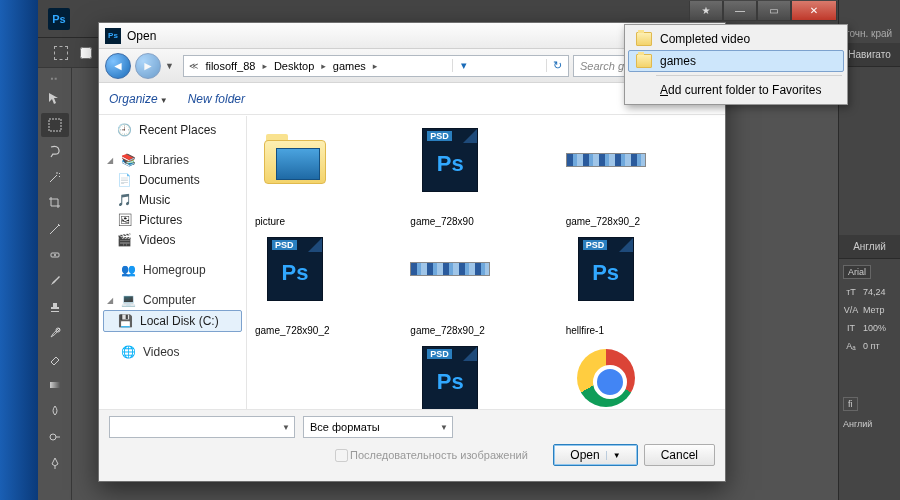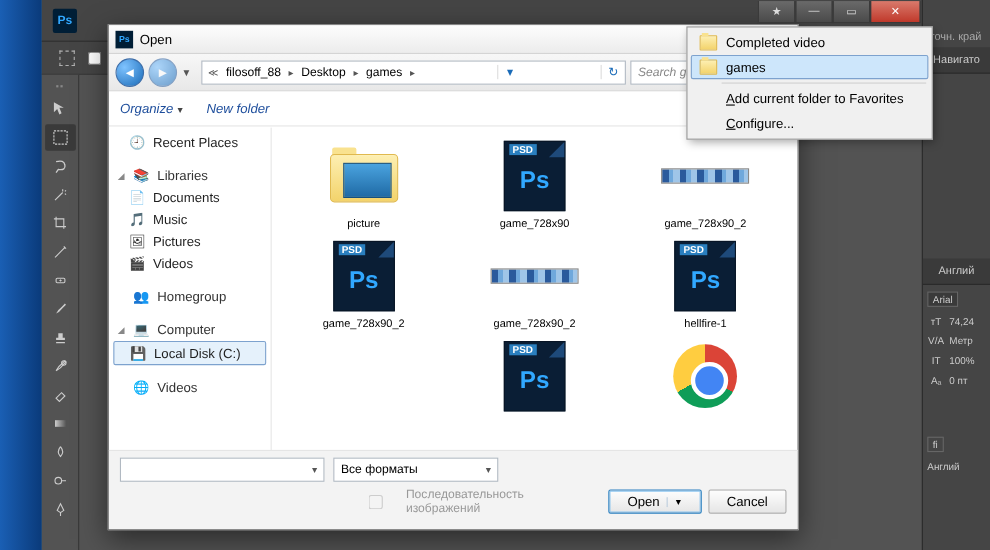--- a/index.html
+++ b/index.html
@@ -46,42 +46,42 @@
 .side { width:148px; border-right:1px solid #e5e5e5; padding:4px 0; overflow:hidden; }
 .side .grp { margin-bottom:10px; }
 .side .hdr,.side .itm { display:flex; align-items:center; padding:2px 8px 2px 18px; font-size:12px; gap:6px; white-space:nowrap;}
 .side .hdr { padding-left:8px; color:#333; }
 .side .hdr .tw { font-size:8px; color:#888; width:8px;}
 .side .itm { color:#1e1e1e; }
 .side .itm.sel { background:#e5f1fb; border:1px solid #7da2ce; border-radius:2px; margin:0 4px; padding-left:14px; }
 .ico16 { width:16px; height:16px; display:inline-flex; align-items:center; justify-content:center; font-size:12px; }
 .file-area { flex:1; padding:10px 8px; overflow:hidden; }
 .grid { display:grid; grid-template-columns:repeat(3,1fr); gap:8px 4px; }
-.file { display:flex; flex-direction:column; align-items:center; gap:4px; }
+.file { display:flex; flex-direction:column; align-items:flex-start; gap:22px; }
 .file .thumb { width:80px; height:68px; display:flex; align-items:center; justify-content:center; }
 .file .lbl { font-size:10px; color:#000; text-align:center; max-width:100px; overflow:hidden; white-space:nowrap; }
 .folder-ico { width:70px; height:56px; position:relative; }
 .folder-ico .back { position:absolute; left:4px; top:8px; width:62px; height:44px; background:linear-gradient(#fdefb2,#f3d36b); border-radius:4px; border:1px solid #e0b94e;}
 .folder-ico .tab { position:absolute; left:6px; top:2px; width:22px; height:10px; background:#f9e28f; border-radius:2px 2px 0 0;}
 .folder-ico .inner { position:absolute; left:16px; top:16px; width:44px; height:32px; background:linear-gradient(#4aa3df,#1f6aa5); border:1px solid #155080;}
 .psd-ico { width:56px; height:64px; background:#0a1e35; position:relative; border:1px solid #071425;}
 .psd-ico::before { content:""; position:absolute; right:0; top:0; border-width:0 0 14px 14px; border-style:solid; border-color:transparent transparent #1e4a7a transparent; }
 .psd-ico .tag { position:absolute; top:2px; left:4px; background:#2a7fbf; color:#fff; font-size:9px; font-weight:bold; padding:0 3px;}
 .psd-ico .ps { position:absolute; top:22px; left:0; right:0; text-align:center; color:#31a8ff; font-size:22px; font-weight:bold; font-family:Arial;}
 .strip-thumb { width:88px; height:14px; background:repeating-linear-gradient(90deg,#2a5a9c 0 6px,#6fa8dc 6px 10px,#9fc5e8 10px 16px); border:1px solid #888;}
 .chrome-ico { width:58px; height:58px; border-radius:50%; background:conic-gradient(#db4437 0 120deg,#0f9d58 120deg 240deg,#ffcd40 240deg 360deg); position:relative;}
 .chrome-ico::after{content:"";position:absolute;left:16px;top:16px;width:26px;height:26px;border-radius:50%;background:#4285f4;border:4px solid #fff;}
 .dlg-footer { position:absolute; left:0; right:0; bottom:0; height:72px; border-top:1px solid #e5e5e5; background:#f3f3f3; padding:6px 10px;}
 .fr { display:flex; align-items:center; gap:8px; margin-bottom:6px; }
 .fr .lbl { width:218px; text-align:right; font-size:12px; color:#444; }
 .fr .combo { height:22px; border:1px solid #b1b9c2; background:#fff; padding:0 6px; display:flex; align-items:center; font-size:11px; position:relative; }
 .fr .combo .dd { position:absolute; right:4px; font-size:8px; color:#555;}
 .fr .btn { height:22px; padding:0 16px; border:1px solid #adadad; background:linear-gradient(#fdfdfd,#e6e6e6); border-radius:2px; font-size:12px; display:flex; align-items:center; }
 .fr .btn.primary { border-color:#2a7fbf; box-shadow:0 0 0 1px #8ec6ef inset;}
-.fr .chk2 { display:flex; align-items:center; gap:21px; font-size:11px; color:#999; margin-left:226px;}
+.fr .chk2 { display:flex; align-items:center; gap:2px; font-size:11px; color:#999; margin-left:226px;}
 .context-menu { position:absolute; left:624px; top:24px; width:224px; background:#f0f0f0; border:1px solid #979797; box-shadow:2px 3px 8px rgba(0,0,0,0.35); padding:3px; font-size:12px; }
 .context-menu .row { display:flex; align-items:center; padding:4px 8px; gap:8px; }
 .context-menu .row.hover { background:#cde6fb; border:1px solid #7da2ce; padding:3px 7px; border-radius:2px;}
 .context-menu .sep { height:1px; background:#d0d0d0; margin:3px 2px 3px 28px;}
 .context-menu .fico { width:16px; height:14px; background:linear-gradient(#fdefb2,#f3d36b); border:1px solid #e0b94e; border-radius:1px; position:relative;}
 .context-menu .fico::before{content:"";position:absolute;left:1px;top:-3px;width:6px;height:3px;background:#f9e28f;}
 .context-menu .u { text-decoration:underline; }
 .taskbar { position:absolute; left:0; top:0; width:38px; bottom:0; background:linear-gradient(90deg,#1a5fb4,#0a3a7a); }
 .view-ico { display:flex; gap:1px; flex-direction:column;}
 .view-ico span{ width:4px;height:4px;background:#5a8dc8;display:inline-block;}
@@ -430,17 +430,13 @@
       <div class="row hover">
         <span class="fico"></span>
         <span>games</span>
       </div>
     </div>
   <div class="sep"></div>
   <div class="row">
       <span style="width:16px"></span>
       <span><span class="u">A</span>dd current folder to Favorites</span>
     </div>
-  <div class="row">
-      <span style="width:16px"></span>
-      <span><span class="u">C</span>onfigure...</span>
-    </div>
 </div>
 
 </body></html>

